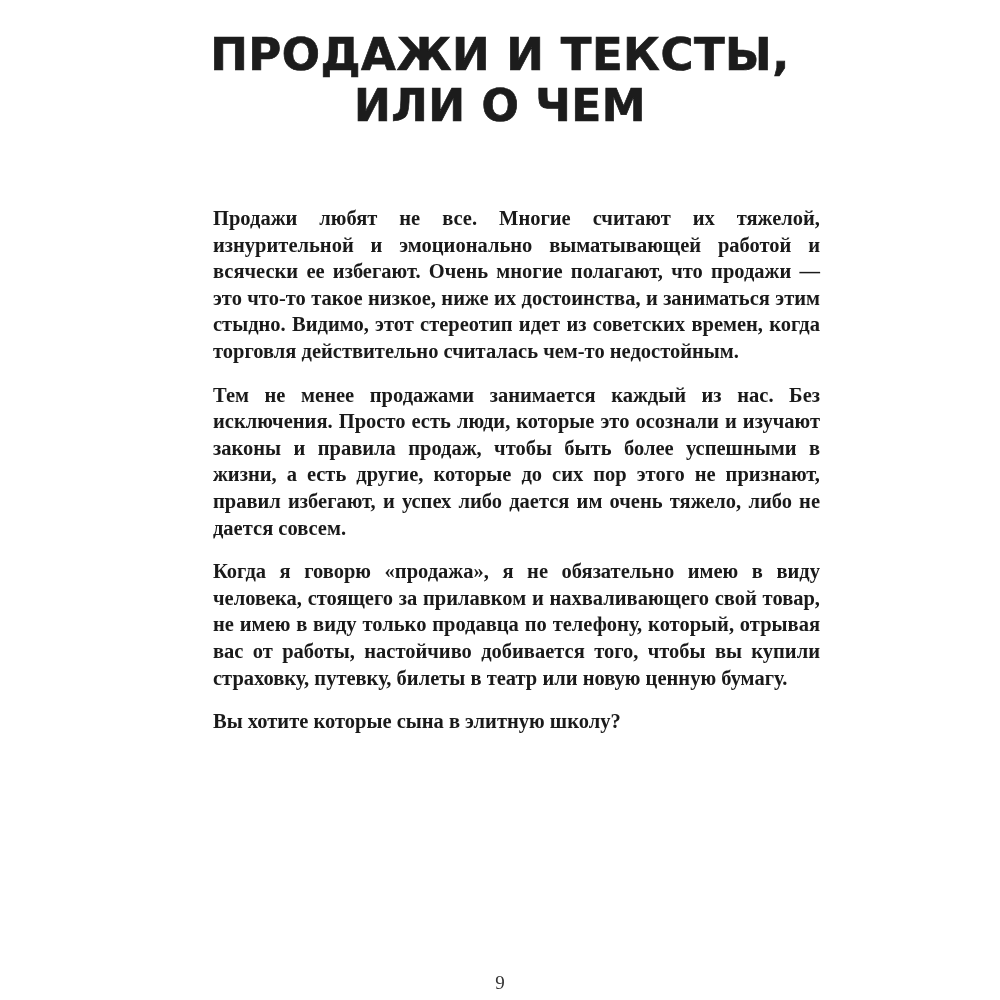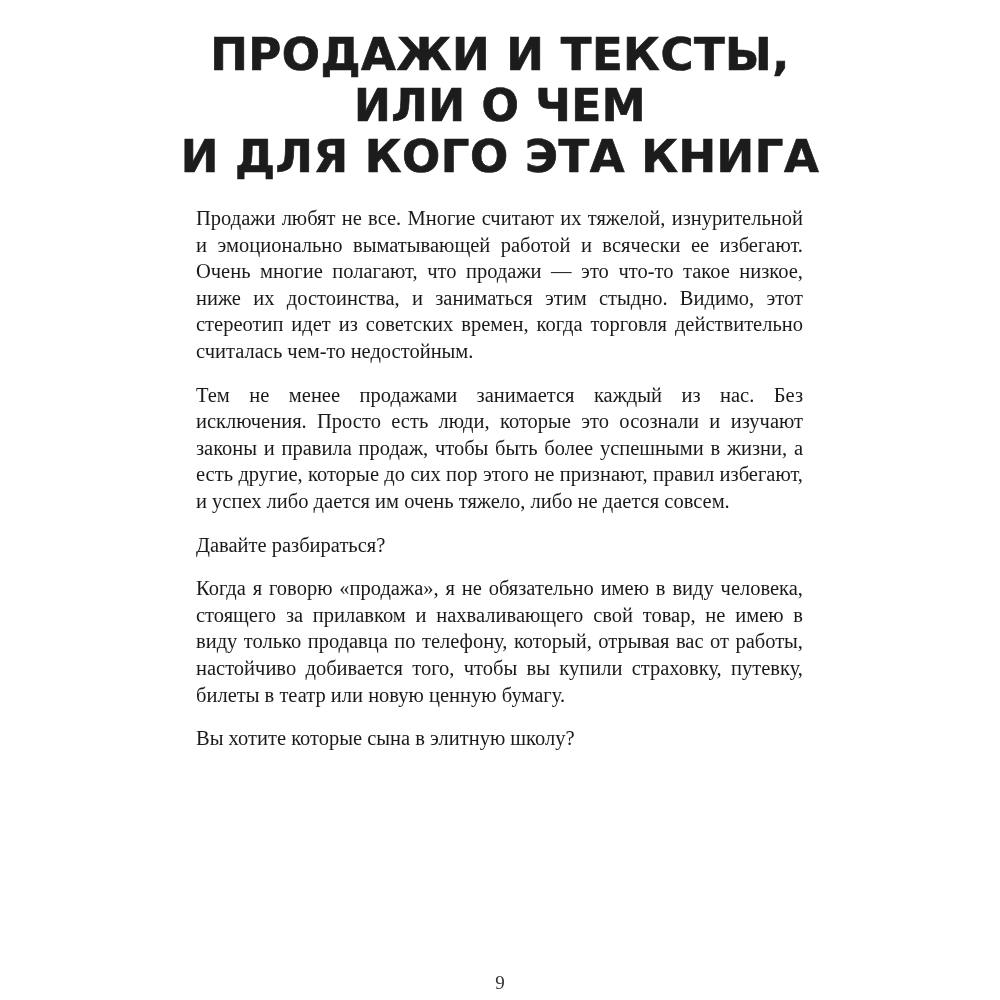--- a/index.html
+++ b/index.html
@@ -38,23 +38,24 @@
     white-space: nowrap;
   }
 
   .title-line-1 { font-size: 45px; }
   .title-line-2 { font-size: 44px; }
   .title-line-3 { font-size: 45px; }
 
   
   .text-column {
     position: absolute;
-    left: 196px;
+    left: 213px;
     top: 205px;
     width: 607px;
+    font-weight: bold;
   }
 
   .body-paragraph {
     font-family: "Liberation Serif", "DejaVu Serif", serif;
     font-size: 20.5px;
     line-height: 26.6px;
     color: #1a1a1a;
     text-align: justify;
     text-justify: inter-word;
     margin: 0 0 17px 0;
@@ -78,26 +79,24 @@
   }
 </style>
 </head>
 <body>
 
 <div class="page">
 
   <h1 class="chapter-title">
     <span class="title-line title-line-1">ПРОДАЖИ И ТЕКСТЫ,</span>
     <span class="title-line title-line-2">ИЛИ О ЧЕМ</span>
-    <span class="title-line title-line-3">И ДЛЯ КОГО ЭТА КНИГА</span>
   </h1>
 
   <div class="text-column">
     <p class="body-paragraph">Продажи любят не все. Многие считают их тяжелой, изнурительной и эмоционально выматывающей работой и всячески ее избегают. Очень многие полагают, что продажи — это что-то такое низкое, ниже их достоинства, и заниматься этим стыдно. Видимо, этот стереотип идет из советских времен, когда торговля действительно считалась чем-то недостойным.</p>
     <p class="body-paragraph">Тем не менее продажами занимается каждый из нас. Без исключения. Просто есть люди, которые это осознали и изучают законы и правила продаж, чтобы быть более успешными в жизни, а есть другие, которые до сих пор этого не признают, правил избегают, и успех либо дается им очень тяжело, либо не дается совсем.</p>
-    <p class="body-paragraph">Давайте разбираться?</p>
     <p class="body-paragraph">Когда я говорю «продажа», я не обязательно имею в виду человека, стоящего за прилавком и нахваливающего свой товар, не имею в виду только продавца по телефону, который, отрывая вас от работы, настойчиво добивается того, чтобы вы купили страховку, путевку, билеты в театр или новую ценную бумагу.</p>
     <p class="body-paragraph">Вы хотите которые сына в элитную школу?</p>
   </div>
 
   <div class="page-number">9</div>
 
 </div>
 
 </body></html>

